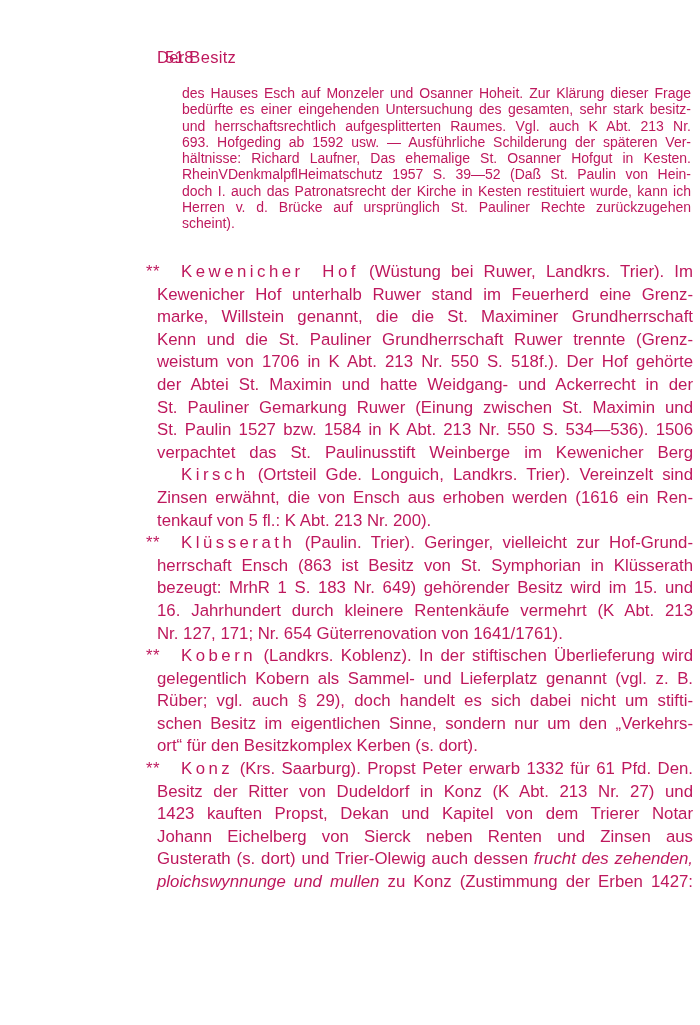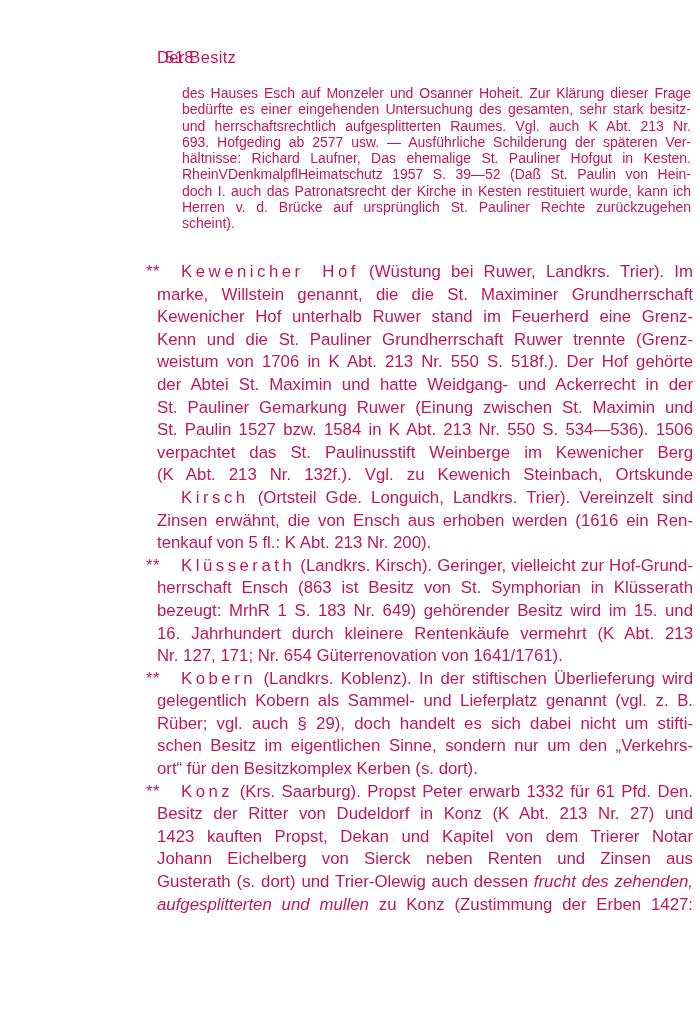--- a/index.html
+++ b/index.html
@@ -77,67 +77,66 @@
 
   <div class="header">
     <span class="pagenum">518</span>
     <div class="title">Der Besitz</div>
   </div>
 
   <div class="footnote">
       <div class="line"><span>des Hauses Esch auf Monzeler und Osanner Hoheit. Zur Klärung dieser Frage</span></div>
       <div class="line"><span>bedürfte es einer eingehenden Untersuchung des gesamten, sehr stark besitz-</span></div>
       <div class="line"><span>und herrschaftsrechtlich aufgesplitterten Raumes. Vgl. auch K Abt. 213 Nr.</span></div>
-      <div class="line"><span>693. Hofgeding ab 2577 usw. — Ausführliche Schilderung der späteren Ver-</span></div>
-      <div class="line"><span>hältnisse: Richard Laufner, Das ehemalige St. Pauliner Hofgut in Kesten.</span></div>
+      <div class="line"><span>693. Hofgeding ab 1592 usw. — Ausführliche Schilderung der späteren Ver-</span></div>
+      <div class="line"><span>hältnisse: Richard Laufner, Das ehemalige St. Osanner Hofgut in Kesten.</span></div>
       <div class="line"><span>RheinVDenkmalpflHeimatschutz 1957 S. 39—52 (Daß St. Paulin von Hein-</span></div>
       <div class="line"><span>doch I. auch das Patronatsrecht der Kirche in Kesten restituiert wurde, kann ich</span></div>
       <div class="line"><span>Herren v. d. Brücke auf ursprünglich St. Pauliner Rechte zurückzugehen</span></div>
       <div class="line last"><span>scheint).</span></div>
     </div>
 
   <div class="main">
       <div class="entry">
         <span class="marker">**</span>
         <div class="line first"><span class="spaced">Kewenicher Hof</span><span> (Wüstung bei Ruwer, Landkrs. Trier). Im</span></div>
+        <div class="line"><span>Kewenicher Hof unterhalb Ruwer stand im Feuerherd eine Grenz-</span></div>
         <div class="line"><span>marke, Willstein genannt, die die St. Maximiner Grundherrschaft</span></div>
-        <div class="line"><span>Kewenicher Hof unterhalb Ruwer stand im Feuerherd eine Grenz-</span></div>
         <div class="line"><span>Kenn und die St. Pauliner Grundherrschaft Ruwer trennte (Grenz-</span></div>
         <div class="line"><span>weistum von 1706 in K Abt. 213 Nr. 550 S. 518f.). Der Hof gehörte</span></div>
         <div class="line"><span>der Abtei St. Maximin und hatte Weidgang- und Ackerrecht in der</span></div>
         <div class="line"><span>St. Pauliner Gemarkung Ruwer (Einung zwischen St. Maximin und</span></div>
         <div class="line"><span>St. Paulin 1527 bzw. 1584 in K Abt. 213 Nr. 550 S. 534—536). 1506</span></div>
         <div class="line"><span>verpachtet das St. Paulinusstift Weinberge im Kewenicher Berg</span></div>
-        <div class="line"><span>(K Abt. 213 Nr. 132f.). Vgl. zu Kewenich Steinbach, Ortskunde</span></div>
       </div>
       <div class="entry">
         <div class="line first"><span class="spaced">Kirsch</span><span> (Ortsteil Gde. Longuich, Landkrs. Trier). Vereinzelt sind</span></div>
         <div class="line"><span>Zinsen erwähnt, die von Ensch aus erhoben werden (1616 ein Ren-</span></div>
         <div class="line last"><span>tenkauf von 5 fl.: K Abt. 213 Nr. 200).</span></div>
       </div>
       <div class="entry">
         <span class="marker">**</span>
-        <div class="line first"><span class="spaced">Klüsserath</span><span> (Landkrs. Kirsch). Geringer, vielleicht zur Hof-Grund-</span></div>
+        <div class="line first"><span class="spaced">Klüsserath</span><span> (Paulin. Trier). Geringer, vielleicht zur Hof-Grund-</span></div>
         <div class="line"><span>herrschaft Ensch (863 ist Besitz von St. Symphorian in Klüsserath</span></div>
         <div class="line"><span>bezeugt: MrhR 1 S. 183 Nr. 649) gehörender Besitz wird im 15. und</span></div>
         <div class="line"><span>16. Jahrhundert durch kleinere Rentenkäufe vermehrt (K Abt. 213</span></div>
         <div class="line last"><span>Nr. 127, 171; Nr. 654 Güterrenovation von 1641/1761).</span></div>
       </div>
       <div class="entry">
         <span class="marker">**</span>
         <div class="line first"><span class="spaced">Kobern</span><span> (Landkrs. Koblenz). In der stiftischen Überlieferung wird</span></div>
         <div class="line"><span>gelegentlich Kobern als Sammel- und Lieferplatz genannt (vgl. z. B.</span></div>
         <div class="line"><span>Rüber; vgl. auch § 29), doch handelt es sich dabei nicht um stifti-</span></div>
         <div class="line"><span>schen Besitz im eigentlichen Sinne, sondern nur um den „Verkehrs-</span></div>
         <div class="line last"><span>ort“ für den Besitzkomplex Kerben (s. dort).</span></div>
       </div>
       <div class="entry">
         <span class="marker">**</span>
         <div class="line first"><span class="spaced">Konz</span><span> (Krs. Saarburg). Propst Peter erwarb 1332 für 61 Pfd. Den.</span></div>
         <div class="line"><span>Besitz der Ritter von Dudeldorf in Konz (K Abt. 213 Nr. 27) und</span></div>
         <div class="line"><span>1423 kauften Propst, Dekan und Kapitel von dem Trierer Notar</span></div>
         <div class="line"><span>Johann Eichelberg von Sierck neben Renten und Zinsen aus</span></div>
         <div class="line"><span>Gusterath (s. dort) und Trier-Olewig auch dessen </span><span class="i">frucht des zehenden,</span></div>
-        <div class="line"><span class="i">aufgesplitterten und mullen</span><span> zu Konz (Zustimmung der Erben 1427:</span></div>
+        <div class="line"><span class="i">ploichswynnunge und mullen</span><span> zu Konz (Zustimmung der Erben 1427:</span></div>
       </div>
     </div>
 
 </div>
 
 </body></html>

